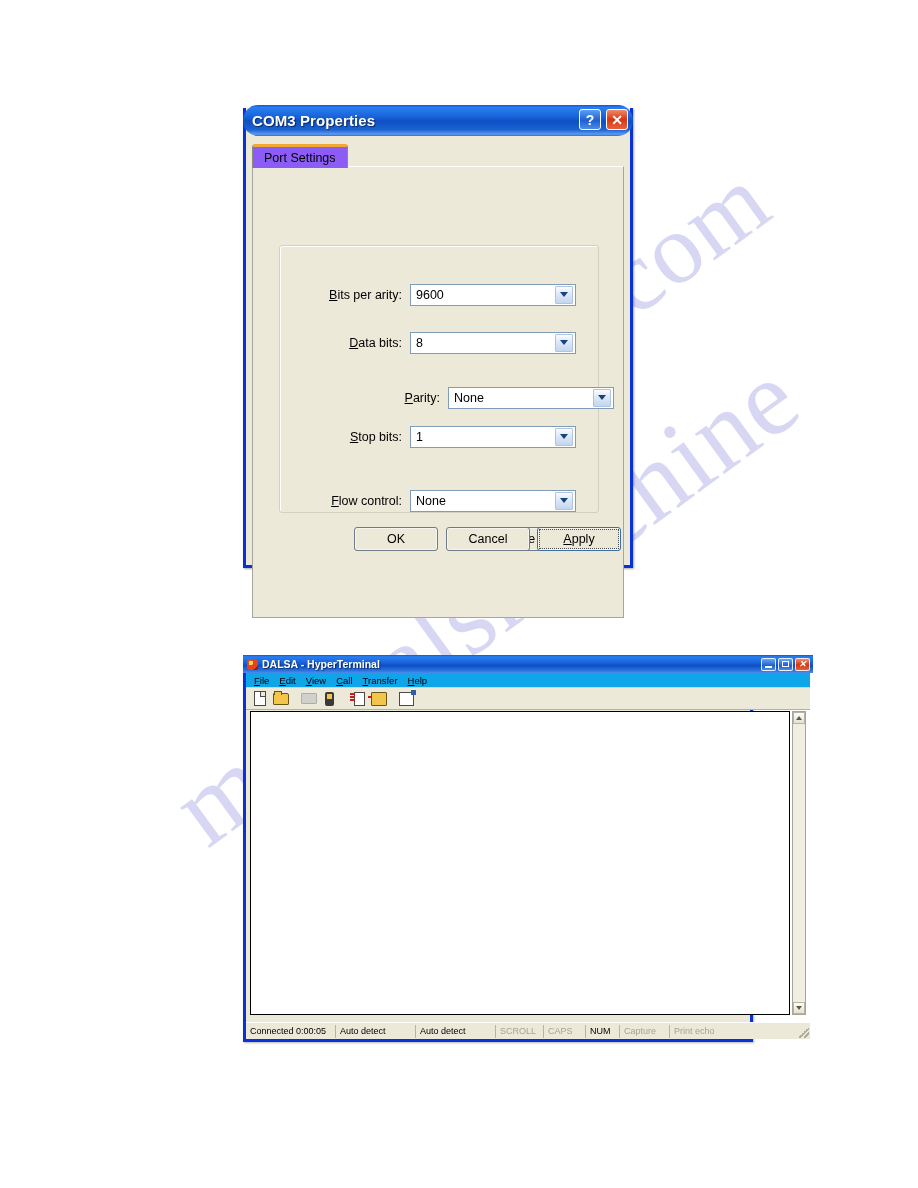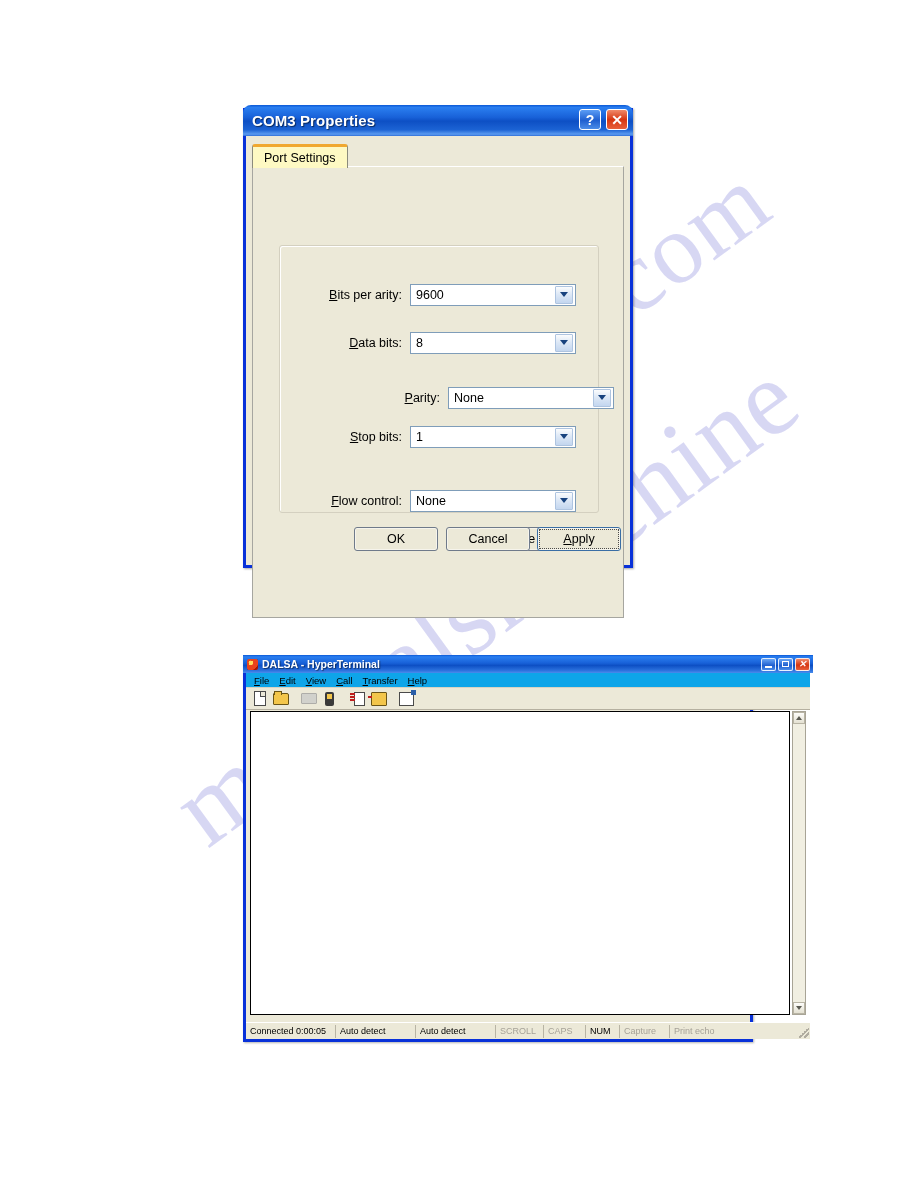--- a/index.html
+++ b/index.html
@@ -56,21 +56,21 @@
   }
   #com-titlebar {
     position: absolute; left: -3px; top: -3px;
     width: 390px; height: 31px;
     background: linear-gradient(180deg,
       #0a58d6 0%, #2a7ef0 8%, #1861d8 40%,
       #0d4fc4 52%, #1c63d4 80%, #5a9af0 94%, #2f6fd8 100%);
     border-top-left-radius: 8px;
     border-top-right-radius: 8px;
     box-sizing: border-box;
-    display: flex; align-items: center;
+    display: flex; align-items: center; border-radius: 15px;
   }
   #com-title {
     color: #ffffff;
     font-size: 15px;
     font-weight: bold;
     margin-left: 9px;
     text-shadow: 1px 1px 1px rgba(0,0,0,.55);
     letter-spacing: .1px;
   }
   .tb-btn {
@@ -96,21 +96,21 @@
 
   
   #com-tabstrip {
     position: absolute; left: 6px; top: 36px;
     width: 372px; height: 22px;
   }
   #com-tab {
     position: absolute; left: 0; top: 0;
     height: 24px;
     padding: 0 11px;
-    background: #fef9c3;
+    background: #8b5cf6;
     border: 1px solid #8b8b7c;
     border-top: 3px solid #f0a830;
     border-bottom: none;
     box-sizing: border-box;
     display: flex; align-items: center;
     font-size: 12.5px; color: #000;
     border-top-left-radius: 3px;
     border-top-right-radius: 3px;
     z-index: 3;
   }

